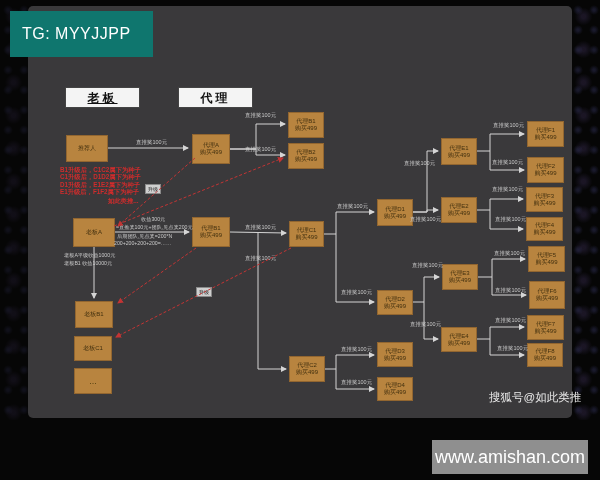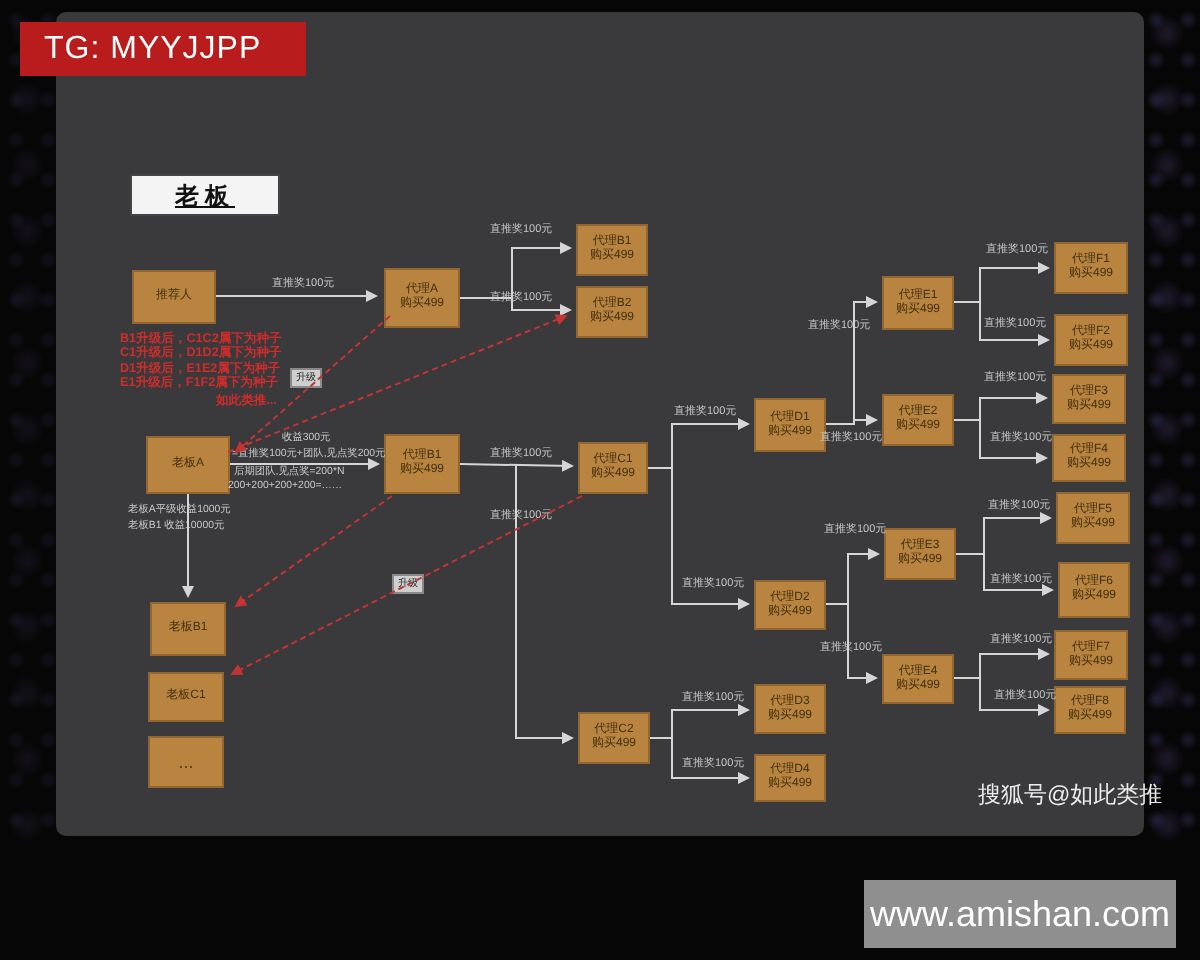--- a/index.html
+++ b/index.html
@@ -10,22 +10,22 @@
   }
   .deco{position:absolute;top:0;height:420px;pointer-events:none;
     background-image:
       radial-gradient(circle, rgba(60,60,110,.40) 1px, rgba(0,0,0,0) 5px),
       radial-gradient(circle, rgba(90,70,130,.28) 2px, rgba(0,0,0,0) 9px);
     background-size:16px 20px,27px 33px;}
   .deco.left{left:0;width:28px;opacity:.5;}
   .deco.right{right:0;width:30px;opacity:.9;}
   .panel{position:absolute;left:28px;top:6px;width:544px;height:412px;
     background:#3a393b;border-radius:5px;}
-  .tg-box{position:absolute;left:10px;top:11px;width:143px;height:27px;
-    background:#b91c1c;color:#fff;font-size:16px;letter-spacing:.5px;
+  .tg-box{position:absolute;left:10px;top:11px;width:143px;height:46px;
+    background:#0f766e;color:#fff;font-size:16px;letter-spacing:.5px;
     display:flex;align-items:center;padding-left:12px;box-sizing:border-box;}
   .site-box{position:absolute;left:432px;top:440px;width:156px;height:34px;
     background:#8f8f8f;color:#fff;font-size:18px;
     display:flex;align-items:center;justify-content:center;}
   .watermark{position:absolute;left:489px;top:390px;color:#ececec;font-size:11.5px;}
   .node{position:absolute;background:#b8843f;border:1px solid #926630;
     color:#42300f;display:flex;flex-direction:column;align-items:center;justify-content:center;
     font-size:6px;line-height:7px;text-align:center;box-sizing:border-box;}
   .node.white{background:#f4f4f4;border:1px solid #444;color:#111;
     font-size:12px;font-weight:bold;letter-spacing:3px;line-height:12px;}
@@ -46,20 +46,23 @@
 
 <div class="panel"></div>
 
 <div class="tg-box">
   <span>TG: MYYJJPP</span>
 </div>
 
 <div id="diagram" style="position:absolute;left:0;top:0;width:600px;height:480px;">
     <div class="node white" style="left: 65px; top: 87px; width: 75px; height: 21px; text-decoration: underline;">
       <div>老板</div>
+    </div>
+    <div class="node white" style="left: 178px; top: 87px; width: 75px; height: 21px;">
+      <div>代理</div>
     </div>
     <div class="node" style="left: 66px; top: 135px; width: 42px; height: 27px;">
       <div>推荐人</div>
     </div>
     <div class="node" style="left: 192px; top: 134px; width: 38px; height: 30px;">
       <div>代理A</div>
       <div>购买499</div>
     </div>
     <div class="node" style="left: 288px; top: 112px; width: 36px; height: 26px;">
       <div>代理B1</div>

